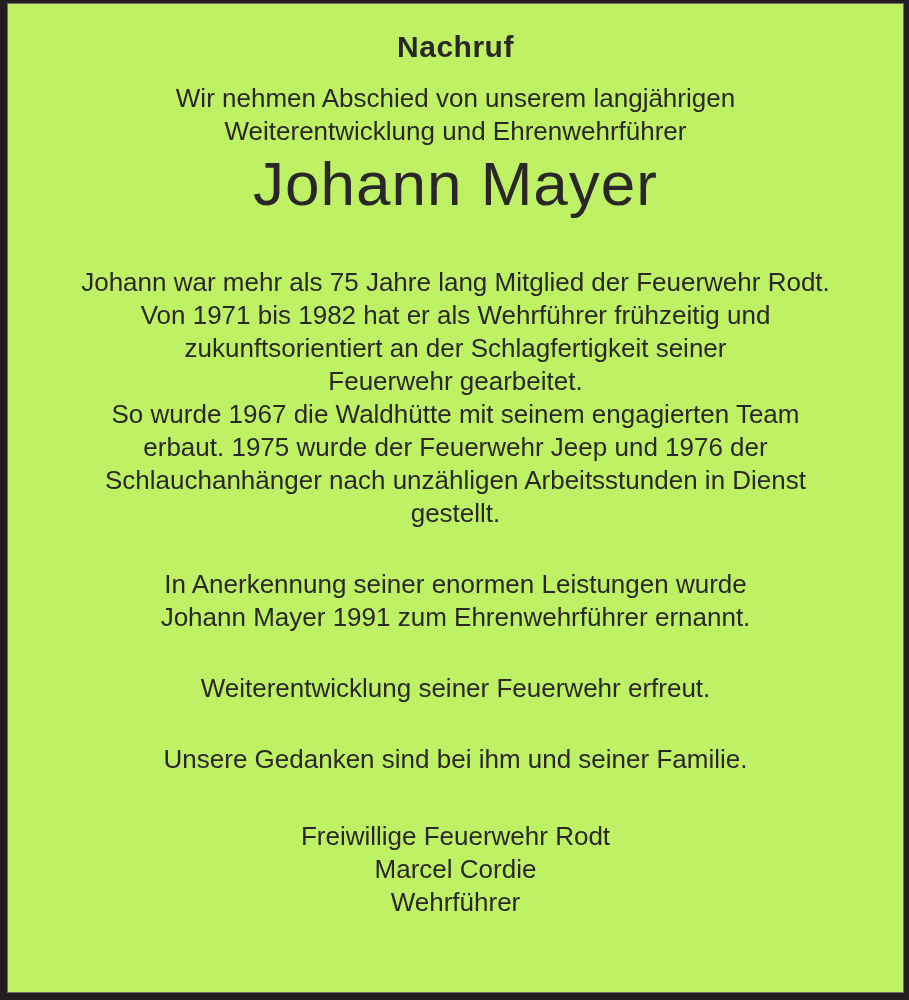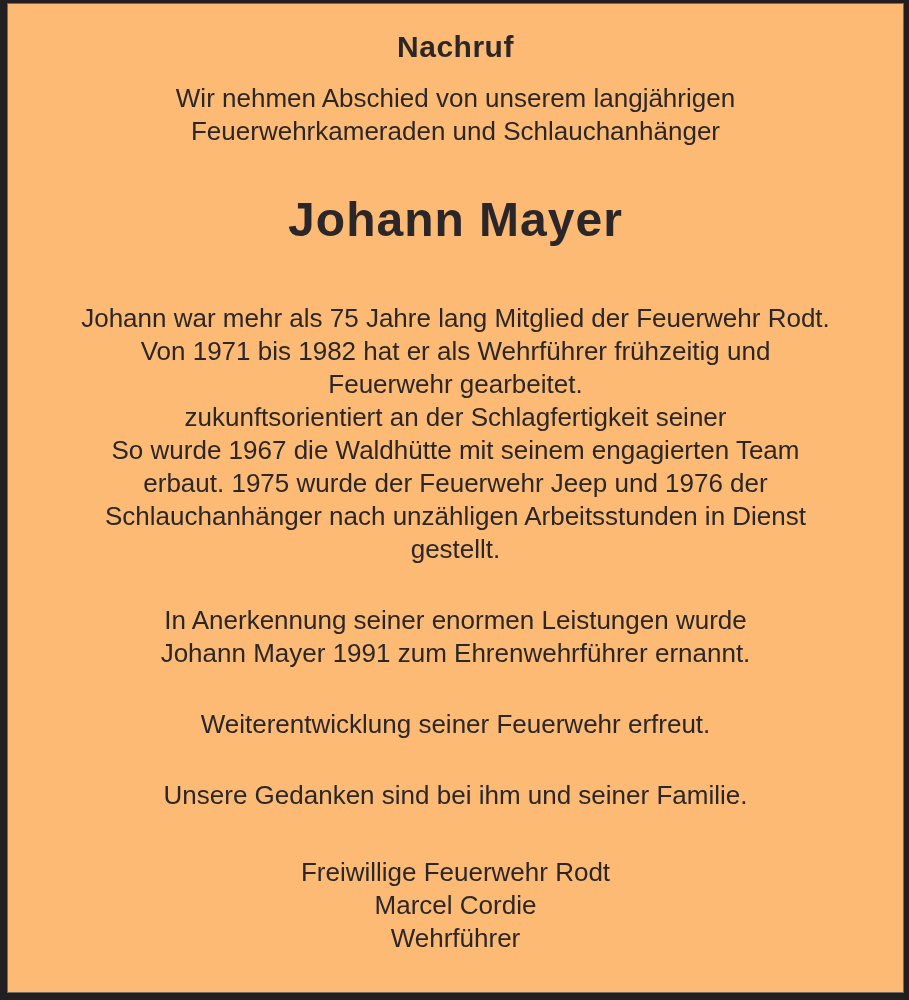--- a/index.html
+++ b/index.html
@@ -14,44 +14,43 @@
     background: #231f20; 
     font-family: "Liberation Sans", sans-serif;
     overflow: hidden;
   }
   .sheet {
     position: absolute;
     left: 7px;
     top: 3px;
     right: 5px;
     bottom: 7px;
-    background: #fdba74;
+    background: #bef264;
     color: #2b2728;
     text-align: center;
     box-shadow: inset 0 0 0 1px #6f6b6c;
   }
   .heading {
     margin-top: 26px;
     font-size: 30px;
     font-weight: 700;
     line-height: 36px;
     letter-spacing: 0.5px;
   }
   .intro {
     margin-top: 17px;
   }
   .line {
     font-size: 26px;
     line-height: 33px;
     white-space: nowrap;
   }
   .name {
-    margin-top: 36px;
-    font-size: 48px;
-    font-weight: 700;
+    font-size: 62px;
+    font-weight: 400;
     line-height: 72px;
     letter-spacing: 1px;
     white-space: nowrap;
   }
   .body-block {
     margin-top: 46px;
     text-align: center;
   }
   .paragraph + .paragraph {
     margin-top: 38px;
@@ -62,32 +61,32 @@
 </style>
 </head>
 <body>
 
 <div class="sheet">
 
   <div class="heading">Nachruf</div>
 
   <div class="intro">
     <div class="line">Wir nehmen Abschied von unserem langjährigen</div>
-    <div class="line">Feuerwehrkameraden und Schlauchanhänger</div>
+    <div class="line">Weiterentwicklung und Ehrenwehrführer</div>
   </div>
 
   <div class="name">Johann Mayer</div>
 
   <div class="body-block">
 
     <div class="paragraph">
       <div class="line">Johann war mehr als 75 Jahre lang Mitglied der Feuerwehr Rodt.</div>
       <div class="line">Von 1971 bis 1982 hat er als Wehrführer frühzeitig und</div>
+      <div class="line">zukunftsorientiert an der Schlagfertigkeit seiner</div>
       <div class="line">Feuerwehr gearbeitet.</div>
-      <div class="line">zukunftsorientiert an der Schlagfertigkeit seiner</div>
       <div class="line">So wurde 1967 die Waldhütte mit seinem engagierten Team</div>
       <div class="line">erbaut. 1975 wurde der Feuerwehr Jeep und 1976 der</div>
       <div class="line">Schlauchanhänger nach unzähligen Arbeitsstunden in Dienst</div>
       <div class="line">gestellt.</div>
     </div>
 
     <div class="paragraph">
       <div class="line">In Anerkennung seiner enormen Leistungen wurde</div>
       <div class="line">Johann Mayer 1991 zum Ehrenwehrführer ernannt.</div>
     </div>

